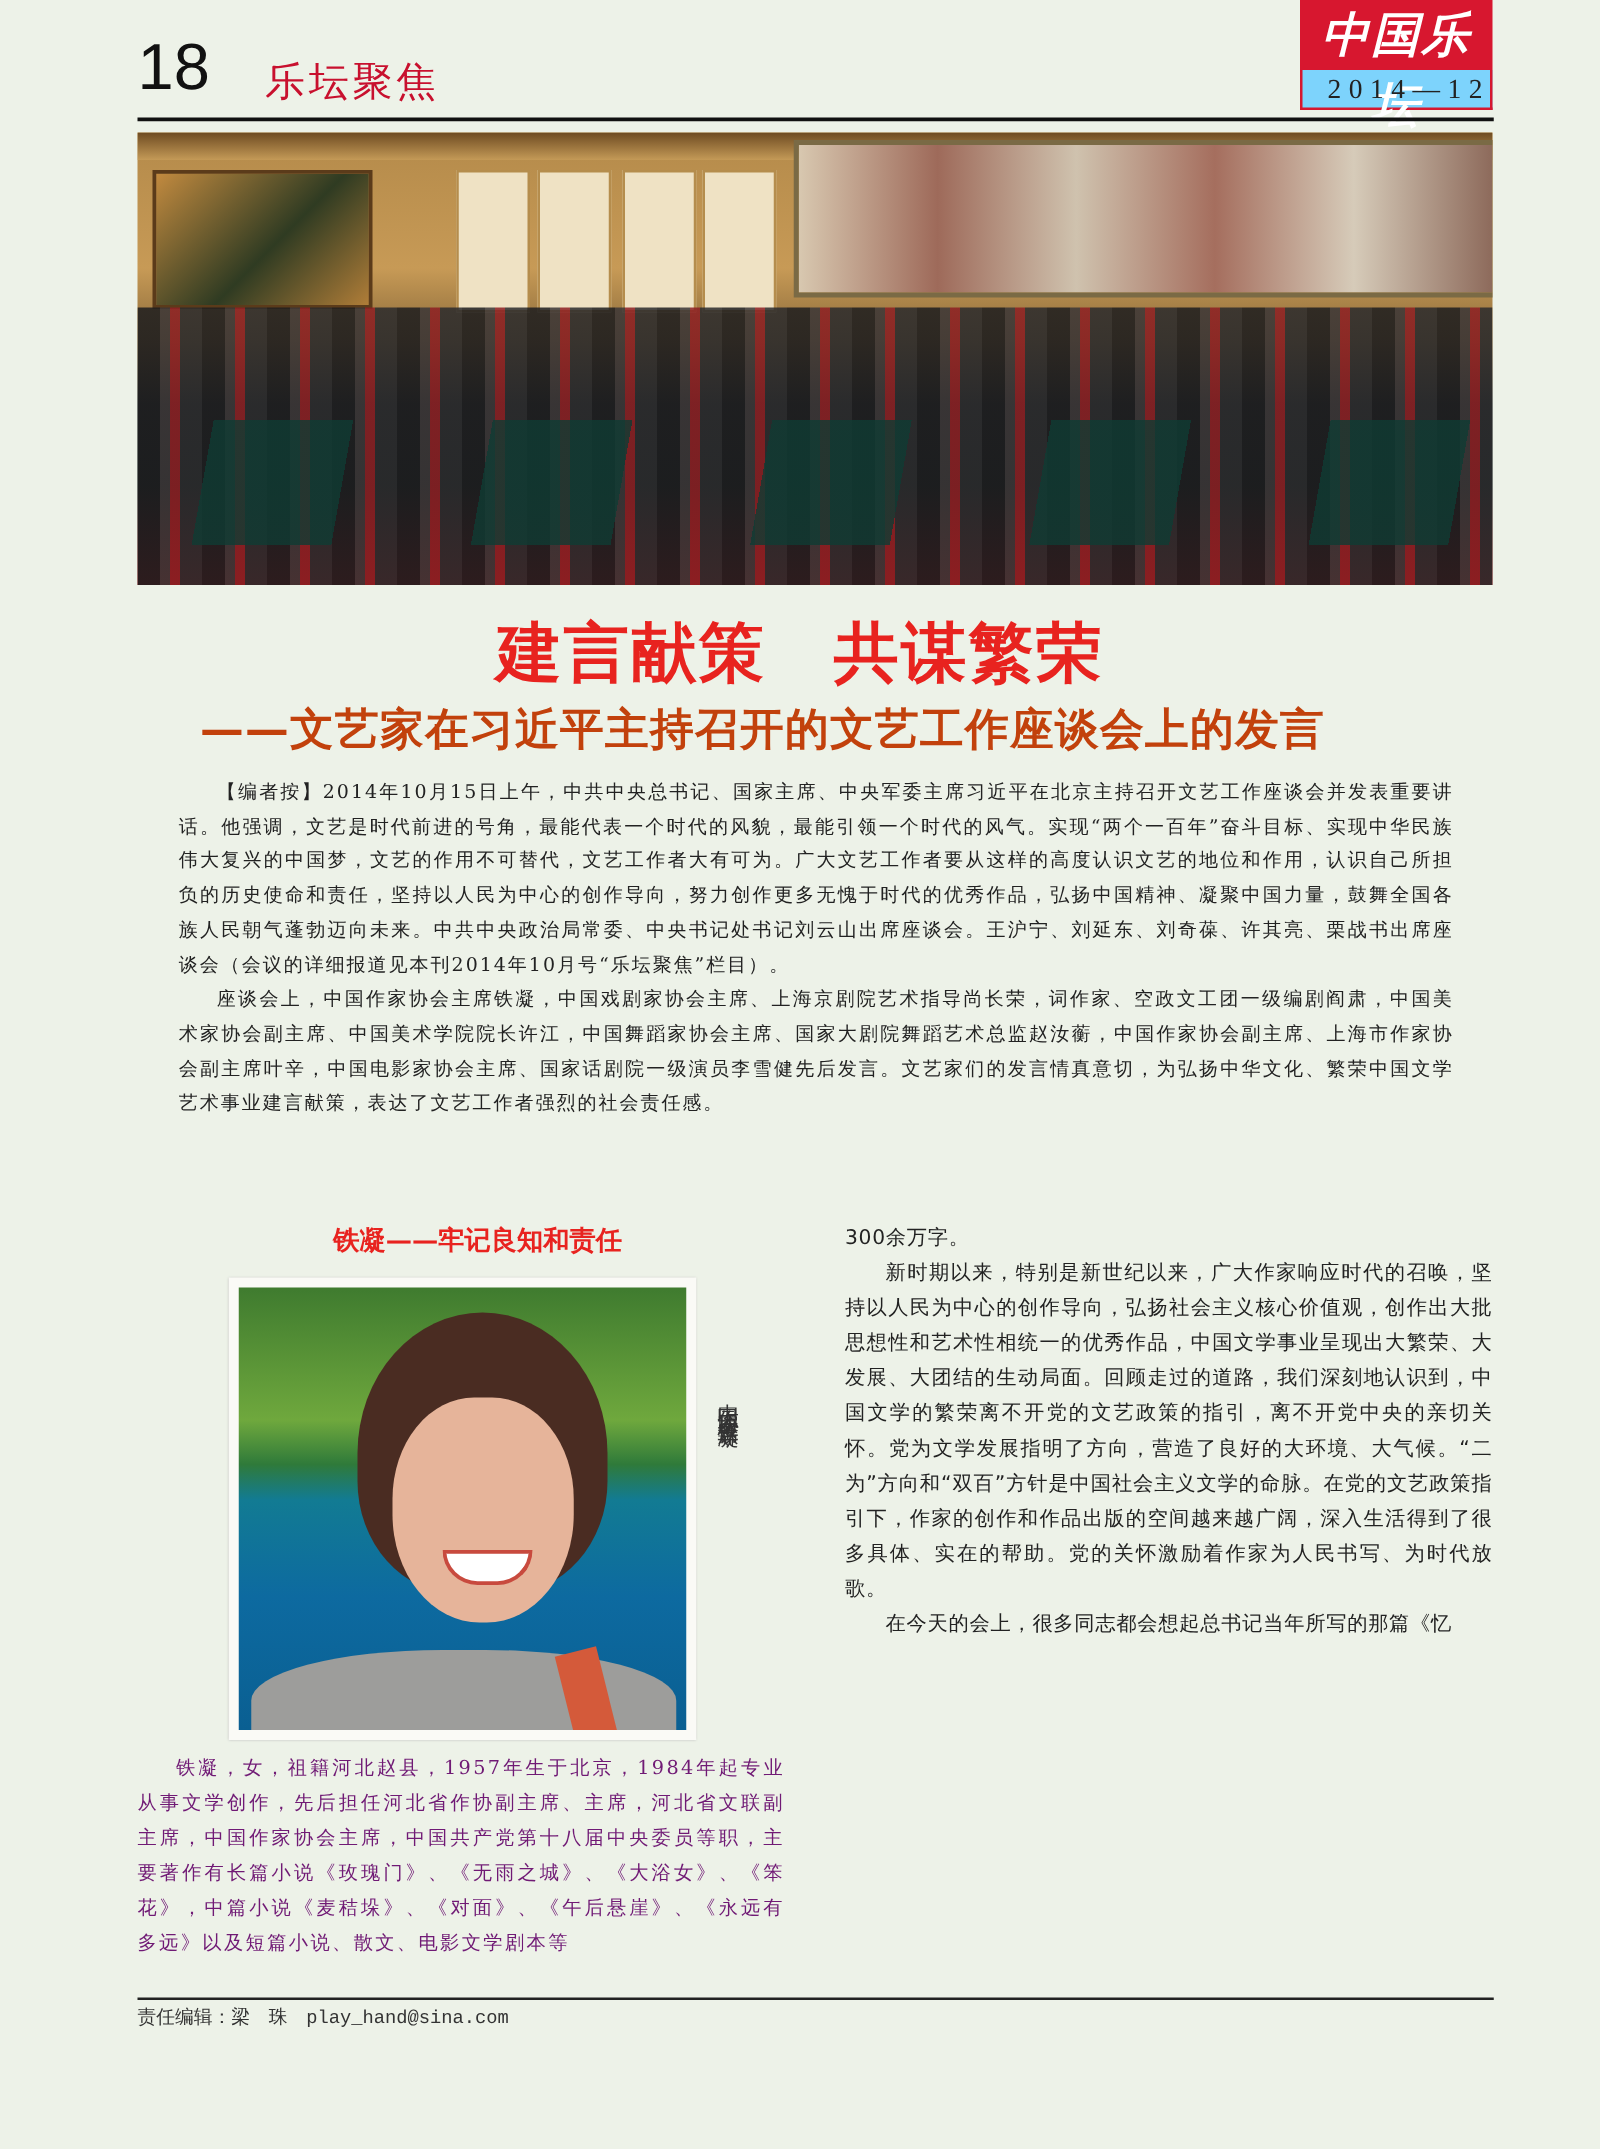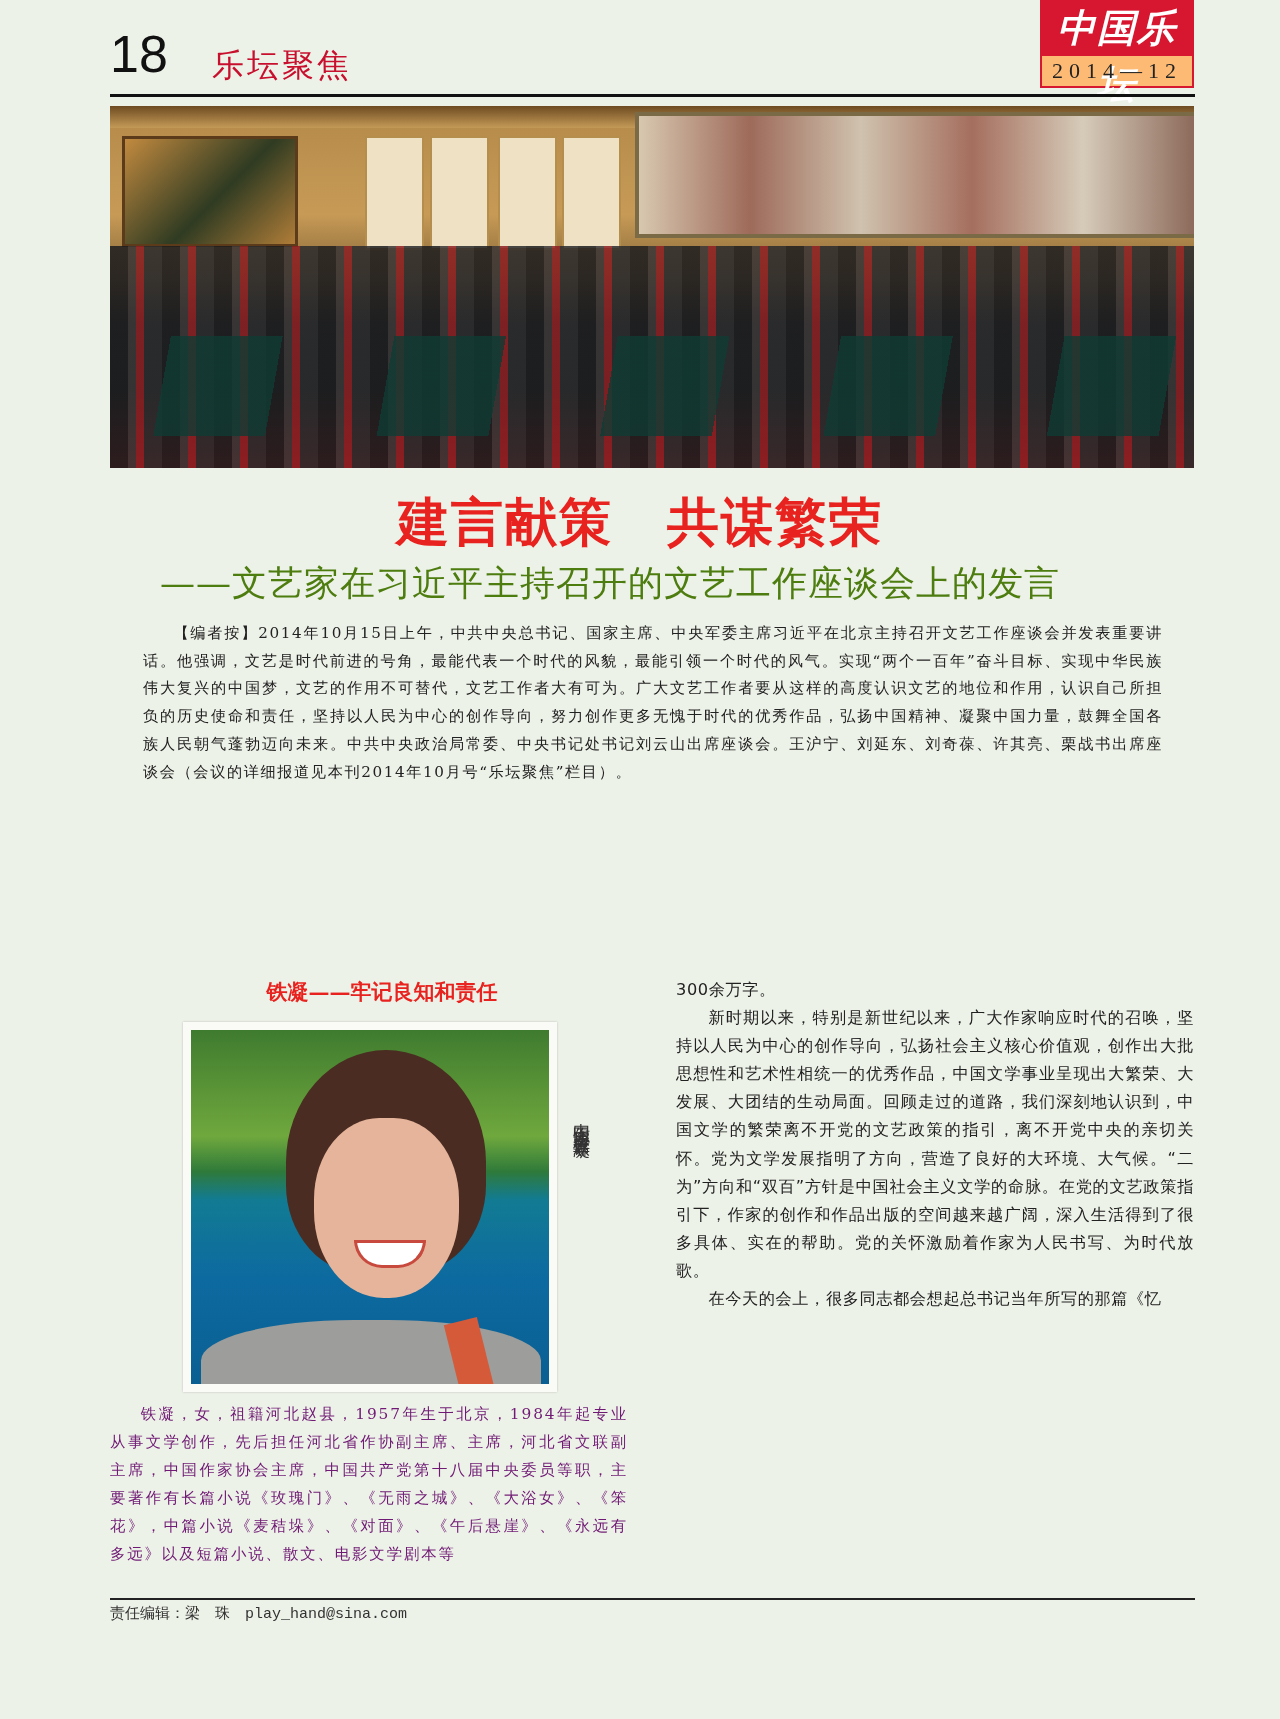--- a/index.html
+++ b/index.html
@@ -4,36 +4,36 @@
 <style>
   html, body { margin:0; padding:0; }
   body {
     width:1280px; height:1719px; background:#edf2e8; position:relative; overflow:hidden;
     font-family:"DejaVu Serif", serif; color:#222;
   }
   .page-num { position:absolute; left:110px; top:28px; font-family:"Liberation Sans", sans-serif; font-size:52px; color:#111; line-height:1; }
   .section-name { position:absolute; left:212px; top:44px; font-family:"DejaVu Serif", serif; font-size:32px; color:#c8102e; letter-spacing:3px; }
   .masthead { position:absolute; left:1040px; top:0; width:154px; }
   .masthead .logo { background:#d7172f; height:56px; color:#fff; font-family:"DejaVu Serif", serif; font-style:italic; font-size:38px; font-weight:bold; text-align:center; line-height:56px; letter-spacing:2px; }
-  .masthead .issue { background:#fdba74; border:2px solid #d7172f; border-top:none; height:30px; line-height:30px; text-align:center; font-family:"Liberation Serif", serif; font-size:22px; letter-spacing:6px; color:#222; }
+  .masthead .issue { background:#7dd3fc; border:2px solid #d7172f; border-top:none; height:30px; line-height:30px; text-align:right; font-family:"Liberation Serif", serif; font-size:22px; letter-spacing:6px; color:#222; }
   .header-rule { position:absolute; left:110px; top:94px; width:1085px; height:3px; background:#111; }
 
   .photo-main { position:absolute; left:110px; top:106px; width:1084px; height:362px; overflow:hidden;
     background:linear-gradient(180deg,#b48a4a 0%,#c79a56 30%,#8a6a3a 46%,#2b2f2d 60%,#1d2624 78%,#8d1c1c 100%); }
   .photo-main .ceiling { position:absolute; left:0; top:0; width:100%; height:22px; background:linear-gradient(180deg,#6e4b22,#c49a57); }
   .photo-main .painting-left { position:absolute; left:12px; top:30px; width:170px; height:105px; background:linear-gradient(135deg,#c28a3f,#2f3b22 55%,#b07d38); border:3px solid #5b3b1a; }
   .photo-main .panel { position:absolute; top:30px; width:55px; height:110px; background:#efe2c4; border:2px solid #b58d4d; }
   .photo-main .painting-right { position:absolute; left:525px; top:6px; width:555px; height:118px; background:linear-gradient(90deg,#d8c8b0,#9e6a5a 20%,#cfc2ae 40%,#a56e5e 60%,#d6cbb9 80%,#8d6a5b); border:4px solid #7a6a45; }
   .photo-main .crowd { position:absolute; left:0; top:140px; width:100%; height:222px;
     background:repeating-linear-gradient(90deg,#1c1c1e 0 18px,#3a3536 18px 26px,#8c1e22 26px 34px,#2a2a2c 34px 52px); opacity:0.85; }
   .photo-main .tables { position:absolute; left:0; top:230px; width:100%; height:100px;
     background:repeating-linear-gradient(100deg,transparent 0 60px,#0f3b33 60px 170px,transparent 170px 220px); opacity:0.8; }
 
   .title-main { position:absolute; left:0; width:1280px; top:488px; text-align:center; font-family:"DejaVu Sans", sans-serif; font-weight:bold; font-size:52px; color:#e8231f; letter-spacing:2px; }
-  .title-sub { position:absolute; left:160px; top:560px; font-family:"DejaVu Serif", serif; font-weight:normal; font-size:35px; color:#4d7c0f; letter-spacing:1px; }
+  .title-sub { position:absolute; left:160px; top:560px; font-family:"DejaVu Serif", serif; font-weight:bold; font-size:35px; color:#c2410c; letter-spacing:1px; }
 
   .intro { position:absolute; left:143px; top:620px; width:1020px; font-family:"DejaVu Serif", serif; font-size:15.2px; line-height:27.7px; letter-spacing:1.6px; color:#222; text-align:justify; }
   .intro p { margin:0; text-indent:2em; }
 
   .col-left-head { position:absolute; left:143px; top:978px; width:478px; text-align:center; font-family:"DejaVu Serif", serif; font-weight:bold; font-size:21px; color:#e8231f; }
   .portrait-frame { position:absolute; left:183px; top:1022px; width:374px; height:370px; background:#fafaf6; box-shadow:0 0 2px #bbb; }
   .portrait { position:absolute; left:8px; top:8px; width:358px; height:354px; overflow:hidden;
     background:linear-gradient(180deg,#3f7b2f 0%,#6fa83d 30%,#2f7a3a 40%,#127b93 48%,#0d6aa0 70%,#0a5f92 100%); }
   .portrait .hair { position:absolute; left:95px; top:20px; width:200px; height:225px; background:#4a2c22; border-radius:50% 50% 40% 40%; }
   .portrait .face { position:absolute; left:123px; top:88px; width:145px; height:180px; background:#e6b49a; border-radius:45% 45% 48% 48%; }
@@ -73,20 +73,21 @@
   <div class="painting-right"></div>
   <div class="crowd"></div>
   <div class="tables"></div>
 </div>
 
 <div class="title-main">建言献策　共谋繁荣</div>
 <div class="title-sub">——文艺家在习近平主持召开的文艺工作座谈会上的发言</div>
 
 <div class="intro">
   <p>【编者按】2014年10月15日上午，中共中央总书记、国家主席、中央军委主席习近平在北京主持召开文艺工作座谈会并发表重要讲话。他强调，文艺是时代前进的号角，最能代表一个时代的风貌，最能引领一个时代的风气。实现“两个一百年”奋斗目标、实现中华民族伟大复兴的中国梦，文艺的作用不可替代，文艺工作者大有可为。广大文艺工作者要从这样的高度认识文艺的地位和作用，认识自己所担负的历史使命和责任，坚持以人民为中心的创作导向，努力创作更多无愧于时代的优秀作品，弘扬中国精神、凝聚中国力量，鼓舞全国各族人民朝气蓬勃迈向未来。中共中央政治局常委、中央书记处书记刘云山出席座谈会。王沪宁、刘延东、刘奇葆、许其亮、栗战书出席座谈会（会议的详细报道见本刊2014年10月号“乐坛聚焦”栏目）。</p>
+  <p>座谈会上，中国作家协会主席铁凝，中国戏剧家协会主席、上海京剧院艺术指导尚长荣，词作家、空政文工团一级编剧阎肃，中国美术家协会副主席、中国美术学院院长许江，中国舞蹈家协会主席、国家大剧院舞蹈艺术总监赵汝蘅，中国作家协会副主席、上海市作家协会副主席叶辛，中国电影家协会主席、国家话剧院一级演员李雪健先后发言。文艺家们的发言情真意切，为弘扬中华文化、繁荣中国文学艺术事业建言献策，表达了文艺工作者强烈的社会责任感。</p>
 </div>
 
 <div class="col-left-head">铁凝——牢记良知和责任</div>
 
 <div class="portrait-frame">
   <div class="portrait">
     <div class="hair"></div>
     <div class="face"></div>
     <div class="smile"></div>
     <div class="sweater"></div>

